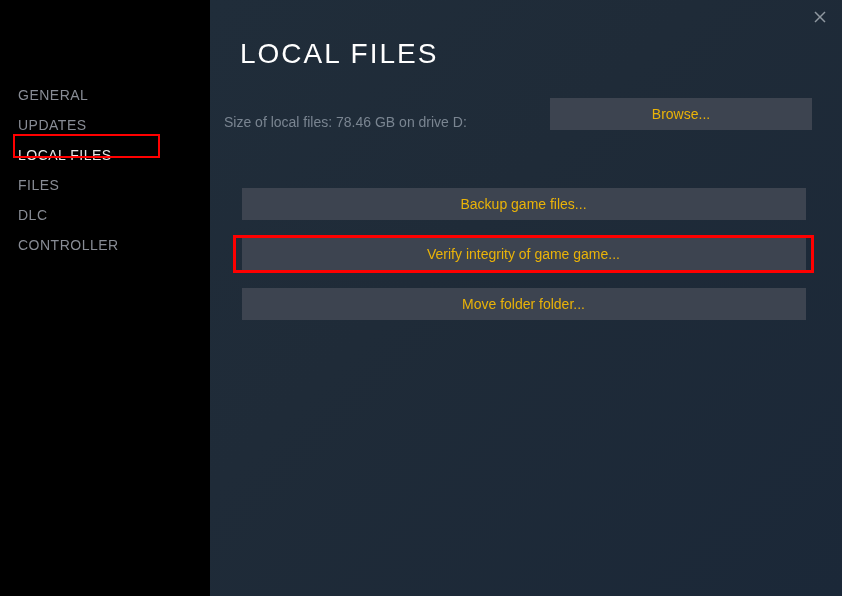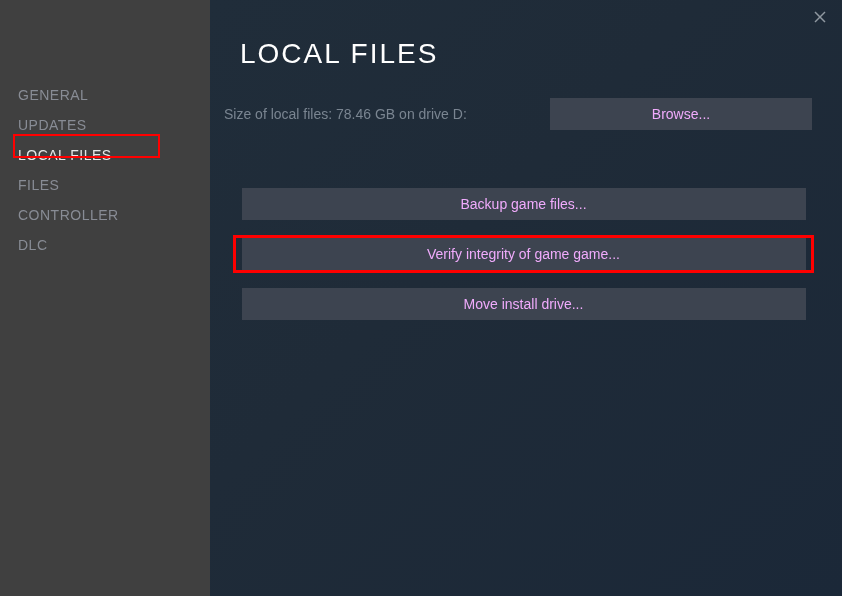--- a/index.html
+++ b/index.html
@@ -15,21 +15,21 @@
       color: #c6d4df;
       overflow: hidden;
       position: relative;
     }
     .sidebar {
       position: absolute;
       left: 0;
       top: 0;
       width: 210px;
       height: 596px;
-      background: #404040;
+      background: #000000;
       padding-top: 80px;
       padding-left: 18px;
     }
     .sidebar-item {
       display: block;
       color: #888c95;
       font-size: 14px;
       letter-spacing: 0.5px;
       padding: 7px 0;
       cursor: pointer;
@@ -70,31 +70,31 @@
     }
     .page-title {
       color: #ffffff;
       font-size: 28px;
       font-weight: 300;
       letter-spacing: 2px;
       padding: 38px 0 0 30px;
     }
     .size-row {
       display: flex;
-      align-items: center;
+      align-items: flex-end;
       justify-content: space-between;
       padding: 28px 30px 0 14px;
     }
     .size-text {
       color: #7a8591;
       font-size: 14px;
     }
     .btn {
       background: #3d4450;
-      color: #f0abfc;
+      color: #eab308;
       font-size: 14px;
       border: none;
       cursor: pointer;
       display: flex;
       align-items: center;
       justify-content: center;
       user-select: none;
     }
     .btn-browse {
       width: 262px;
@@ -125,22 +125,22 @@
     }
   </style>
 </head>
 <body>
 
 <div class="sidebar">
   <div class="sidebar-item">GENERAL</div>
   <div class="sidebar-item">UPDATES</div>
   <div class="sidebar-item active">LOCAL FILES</div>
   <div class="sidebar-item">FILES</div>
+  <div class="sidebar-item">DLC</div>
   <div class="sidebar-item">CONTROLLER</div>
-  <div class="sidebar-item">DLC</div>
   <div class="sidebar-highlight-local"></div>
 </div>
 
 <div class="main">
   <div class="close-btn">
     <span>
       <svg width="12" height="12" viewBox="0 0 12 12">
           <line x1="1" y1="1" x2="11" y2="11" stroke="#8f98a0" stroke-width="1.5"></line>
           <line x1="11" y1="1" x2="1" y2="11" stroke="#8f98a0" stroke-width="1.5"></line>
         </svg>
@@ -153,15 +153,15 @@
     <div class="size-text">Size of local files: 78.46 GB on drive D:</div>
     <div class="btn btn-browse">Browse...</div>
   </div>
 
   <div class="buttons-stack">
     <div class="btn btn-full">Backup game files...</div>
     <div class="verify-wrap">
       <div class="btn btn-full">Verify integrity of game game...</div>
       <div class="verify-highlight"></div>
     </div>
-    <div class="btn btn-full">Move install drive...</div>
+    <div class="btn btn-full">Move folder folder...</div>
   </div>
 </div>
 
 </body></html>

